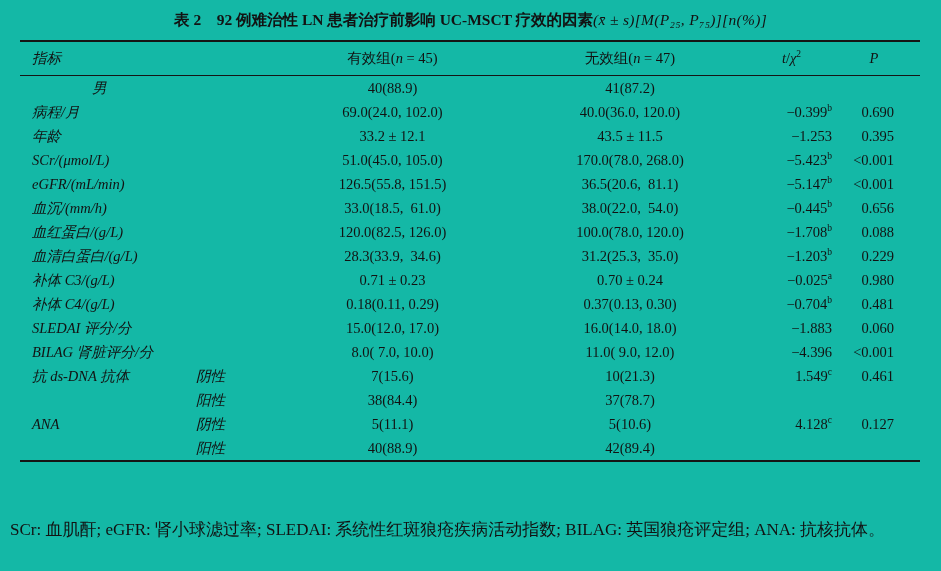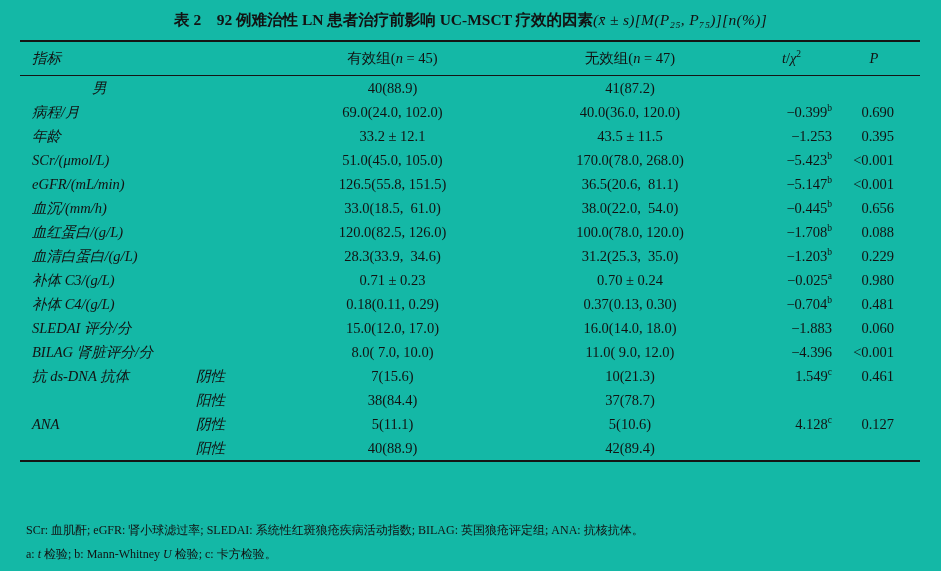--- a/index.html
+++ b/index.html
@@ -36,22 +36,22 @@
   .c-label .sub.near { left:72px; }
   .c-label .sub.far  { left:156px;margin-left:20px; }
   .c-num  { text-align:center; }
   .c-stat { text-align:right; padding-right:6px; }
   .c-p    { text-align:right; padding-right:26px; }
   thead th.c-stat { text-align:center; padding-right:0; }
   thead th.c-p    { text-align:center; padding-right:10px; }
   sup { font-size:9.5px; line-height:0; vertical-align:super; letter-spacing:0; }
   i { font-style:italic; }
   .notes {
-    position:absolute; left:26px; top:518px; width:900px;
-    font-size:12px; line-height:24px;
+    position:absolute; left:10px; top:518px; width:900px;
+    font-size:17px; line-height:24px;
   }
   .note { white-space:nowrap; }
 </style>
 </head>
 <body>
 
 <div class="page">
 
   <div class="title">
     <span class="title-main">表 2　92 例难治性 LN 患者治疗前影响 UC-MSCT 疗效的因素</span><span class="title-formula">(x̄ ± s)[M(P₂₅, P₇₅)][n(%)]</span>
@@ -185,16 +185,15 @@
           <td class="c-num">40(88.9)</td>
           <td class="c-num">42(89.4)</td>
           <td class="c-stat"></td>
           <td class="c-p"></td>
         </tr>
       </tbody>
   </table>
 
   <div class="notes">
     <div class="note">SCr: 血肌酐; eGFR: 肾小球滤过率; SLEDAI: 系统性红斑狼疮疾病活动指数; BILAG: 英国狼疮评定组; ANA: 抗核抗体。</div>
-    <div class="note" id="note2"><span>a: </span><i>t</i><span> 检验; b: Mann-Whitney </span><i>U</i><span> 检验; c: 卡方检验。</span></div>
   </div>
 
 </div>
 
 </body></html>

